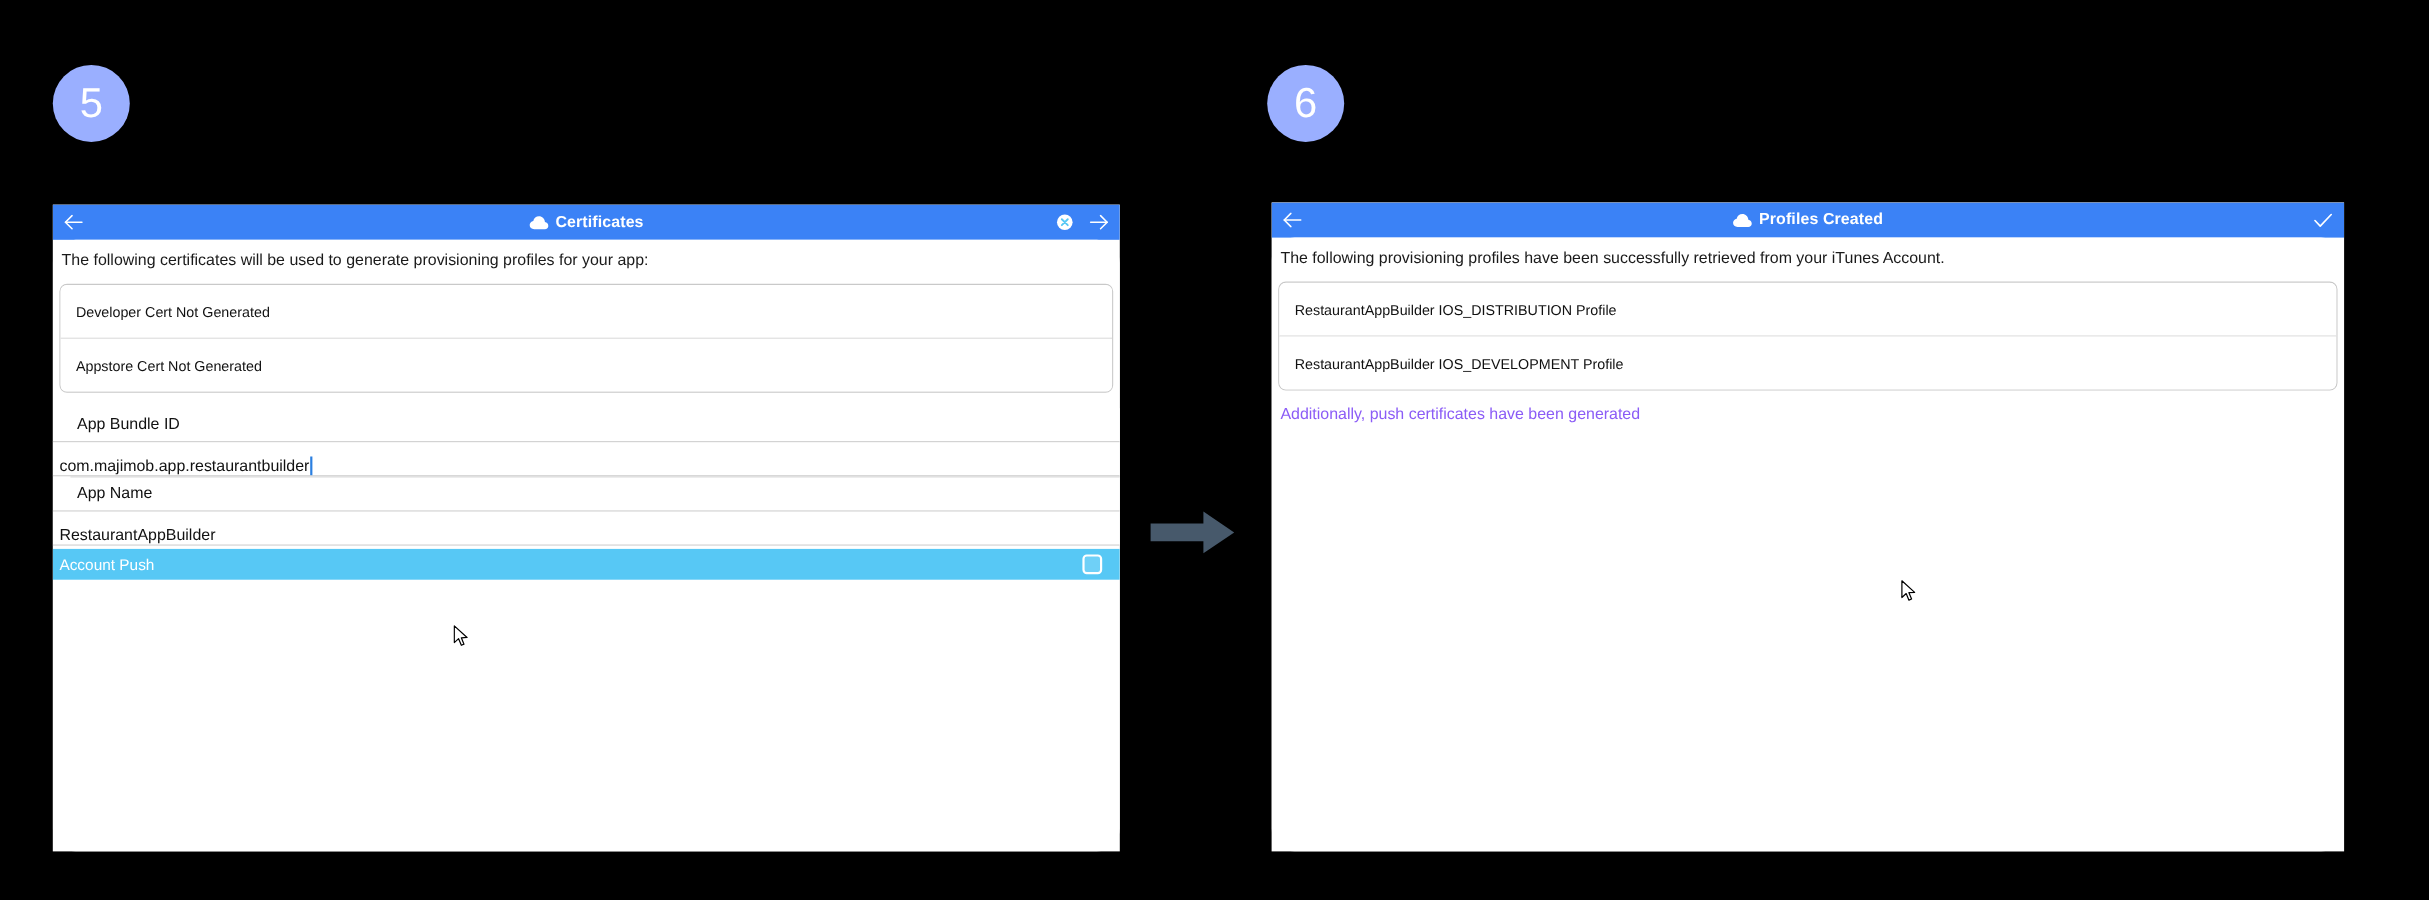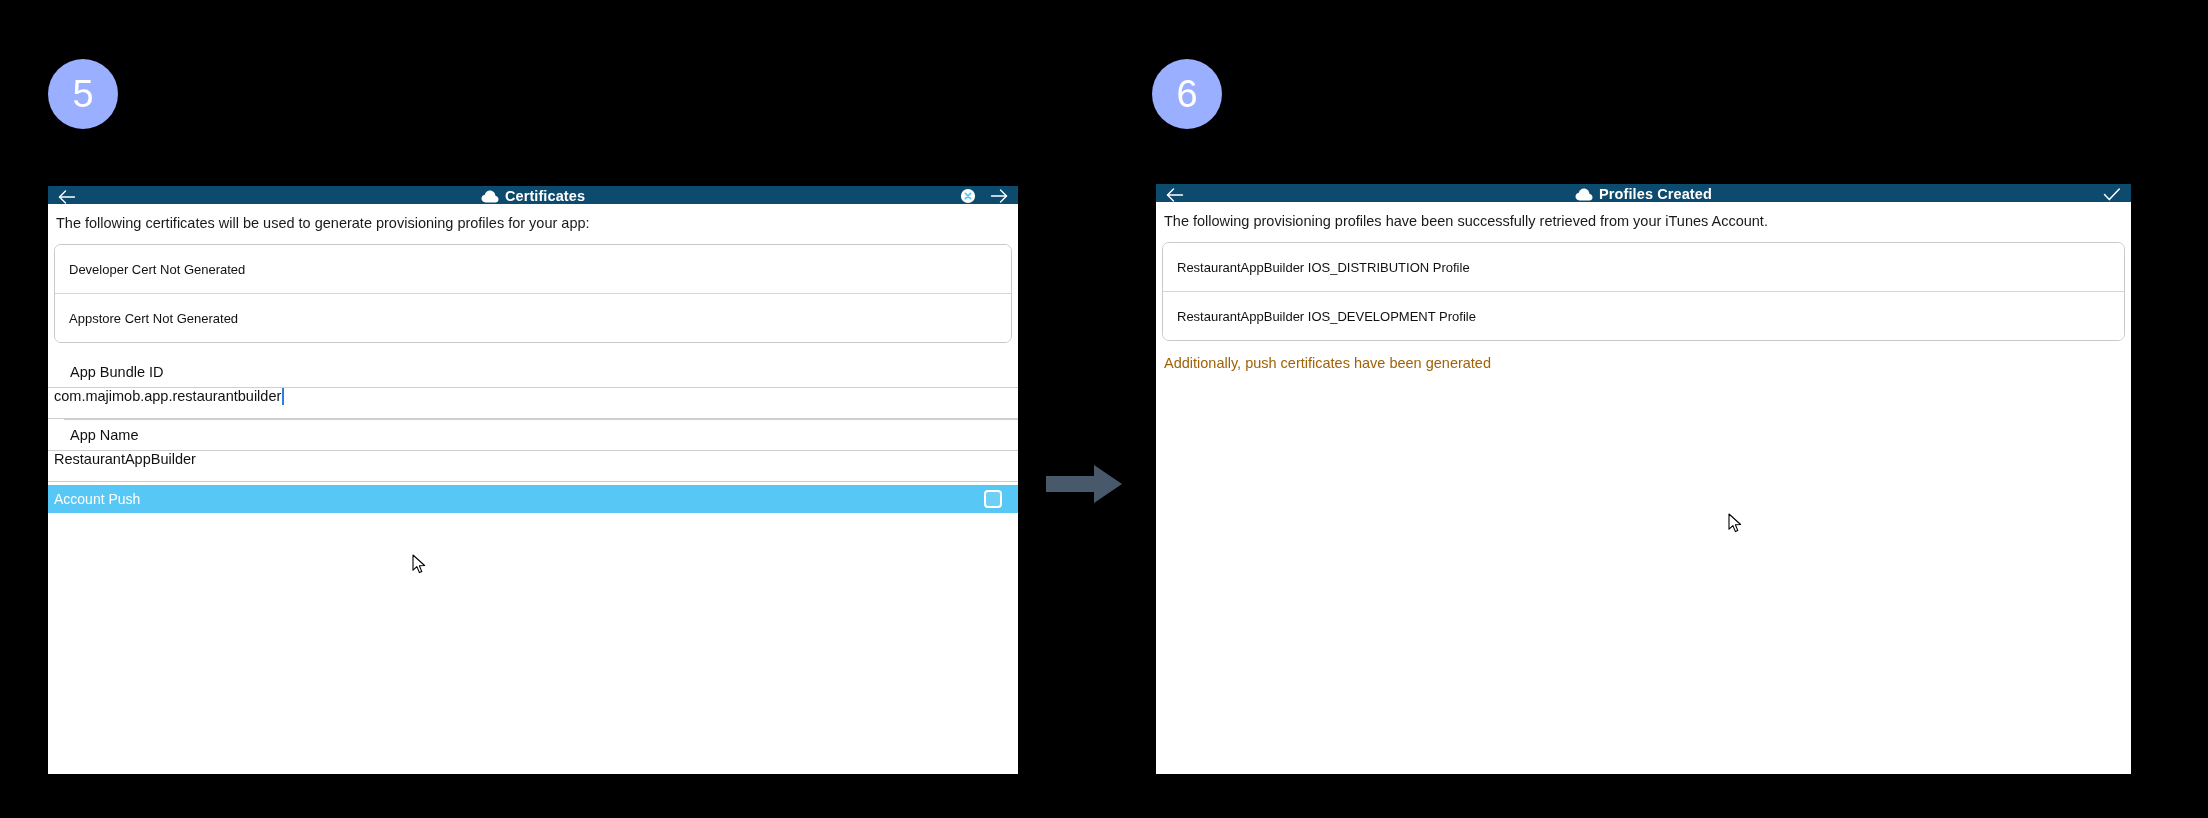--- a/index.html
+++ b/index.html
@@ -43,24 +43,24 @@
   .panel {
     position: absolute;
     background: #ffffff;
     overflow: hidden;
   }
   #panel-5 { left: 48px;  top: 186px; width: 970px;  height: 588px; }
   #panel-6 { left: 1156px; top: 184px; width: 975px;  height: 590px; }
 
   .titlebar {
     position: relative;
-    height: 18px;
-    background: #0c4a6e;
-    display: flex;
-    align-items: flex-end;
+    height: 32px;
+    background: #3b82f6;
+    display: flex;
+    align-items: center;
     padding: 0 10px;
     box-sizing: border-box;
   }
   .tb-left, .tb-right {
     display: flex;
     align-items: center;
     gap: 14px;
     flex: 0 0 auto;
     z-index: 2;
   }
@@ -139,21 +139,21 @@
     white-space: nowrap;
     margin-left: 16px;
   }
   .field-label.first { border-top: none; }
   .field-input {
     border-top: 1px solid #cfcfcf;
     border-bottom: 1px solid #cfcfcf;
     background: #ffffff;
     height: 30px;
     display: flex;
-    align-items: flex-start;
+    align-items: flex-end;
     padding: 0 6px;
     font-size: 14.5px;
     color: #111111;
     position: relative;
     white-space: nowrap;
   }
   .caret {
     display: inline-block;
     width: 1.5px;
     height: 17px;
@@ -178,21 +178,21 @@
     height: 18px;
     border: 2px solid #ffffff;
     border-radius: 4px;
     background: #6fd0f7;
     box-sizing: border-box;
     margin-right: 6px;
   }
 
   .note-text {
     font-size: 14.5px;
-    color: #a16207;
+    color: #8b5cf6;
     padding: 14px 8px 0 8px;
     white-space: nowrap;
   }
 
   
   .flow-arrow {
     position: absolute;
     left: 1044px;
     top: 462px;
     width: 80px;

